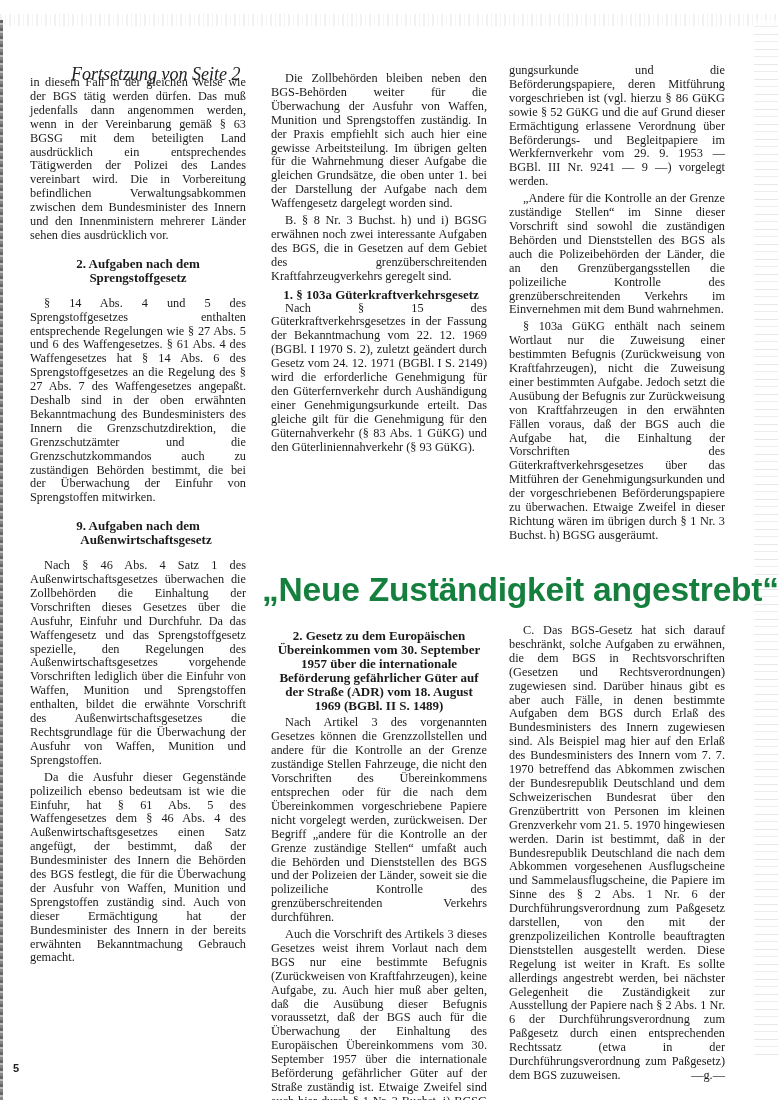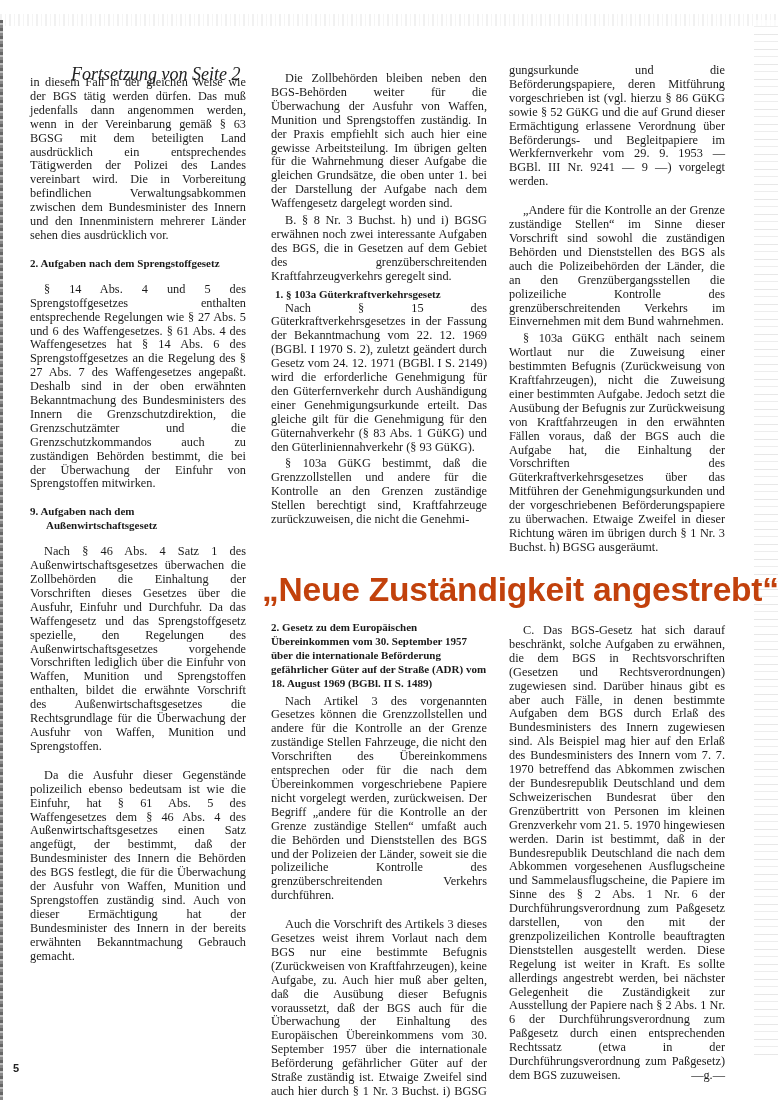--- a/index.html
+++ b/index.html
@@ -22,39 +22,39 @@
     background: repeating-linear-gradient(180deg, #fff 0 6px, #e6e6e6 6px 7px, #fff 7px 14px, #ddd 14px 15px);
     opacity: 0.7;
   }
   .col {
     position: absolute; font-size: 12.3px; line-height: 13.9px; text-align: justify;
     hyphens: none;
   }
   .col p { margin: 0; text-indent: 14px; }
   .col p.noindent { text-indent: 0; }
   .col p + p { margin-top: 3px; }
-  .col p.gap { margin-top: 15px; }
+  .col p.gap { margin-top: 3px; }
   .col h3 {
-    font-size: 11px; line-height: 13.9px; font-weight: bold; margin: 14px 0 12px 0; text-align: left;
+    font-size: 13px; line-height: 13.9px; font-weight: bold; margin: 14px 0 12px 0; text-align: center;
   }
   .col h3.tight { margin: 4px 0 0 4px; }
   .col h3.hang { padding-left: 16px; text-indent: -16px; }
   .c1 { left: 30px; top: 76px; width: 216px; }
   .c2 { left: 271px; top: 72px; width: 216px; }
   .c3 { left: 509px; top: 64px; width: 216px; }
   .c2b { left: 271px; top: 621px; width: 216px; }
   .c3b { left: 509px; top: 624px; width: 216px; }
   .continued {
     position: absolute; left: 71px; top: 64px; font-style: italic; font-size: 18px;
     font-family: "Liberation Serif", serif; color: #222;
   }
   .headline {
     position: absolute; left: 262px; top: 570px; width: 470px;
     font-family: "Liberation Sans", "DejaVu Sans", sans-serif; font-weight: bold;
-    font-size: 33.5px; line-height: 40px; letter-spacing: -0.2px; color: #c2410c; white-space: nowrap;
+    font-size: 33.5px; line-height: 40px; letter-spacing: -0.2px; color: #15803d; white-space: nowrap;
   }
   .page-number {
     position: absolute; left: 13px; top: 1062px; font-family: "Liberation Sans", sans-serif;
     font-weight: bold; font-size: 11px; color: #222;
   }
   .signature { float: right; }
 </style>
 </head>
 <body>
 
@@ -71,33 +71,32 @@
   <h3 class="hang">9. Aufgaben nach dem Außenwirtschaftsgesetz</h3>
   <p>Nach § 46 Abs. 4 Satz 1 des Außenwirtschaftsgesetzes überwachen die Zollbehörden die Einhaltung der Vorschriften dieses Gesetzes über die Ausfuhr, Einfuhr und Durchfuhr. Da das Waffengesetz und das Sprengstoffgesetz spezielle, den Regelungen des Außenwirtschaftsgesetzes vorgehende Vorschriften lediglich über die Einfuhr von Waffen, Munition und Sprengstoffen enthalten, bildet die erwähnte Vorschrift des Außenwirtschaftsgesetzes die Rechtsgrundlage für die Überwachung der Ausfuhr von Waffen, Munition und Sprengstoffen.</p>
   <p class="gap">Da die Ausfuhr dieser Gegenstände polizeilich ebenso bedeutsam ist wie die Einfuhr, hat § 61 Abs. 5 des Waffengesetzes dem § 46 Abs. 4 des Außenwirtschaftsgesetzes einen Satz angefügt, der bestimmt, daß der Bundesminister des Innern die Behörden des BGS festlegt, die für die Überwachung der Ausfuhr von Waffen, Munition und Sprengstoffen zuständig sind. Auch von dieser Ermächtigung hat der Bundesminister des Innern in der bereits erwähnten Bekanntmachung Gebrauch gemacht.</p>
 </div>
 
 <div class="col c2">
   <p>Die Zollbehörden bleiben neben den BGS-Behörden weiter für die Überwachung der Ausfuhr von Waffen, Munition und Sprengstoffen zuständig. In der Praxis empfiehlt sich auch hier eine gewisse Arbeitsteilung. Im übrigen gelten für die Wahrnehmung dieser Aufgabe die gleichen Grundsätze, die oben unter 1. bei der Darstellung der Aufgabe nach dem Waffengesetz dargelegt worden sind.</p>
   <p>B. § 8 Nr. 3 Buchst. h) und i) BGSG erwähnen noch zwei interessante Aufgaben des BGS, die in Gesetzen auf dem Gebiet des grenzüberschreitenden Kraftfahrzeugverkehrs geregelt sind.</p>
   <h3 class="tight">1. § 103a Güterkraftverkehrsgesetz</h3>
   <p style="margin-top:0">Nach § 15 des Güterkraftverkehrsgesetzes in der Fassung der Bekanntmachung vom 22. 12. 1969 (BGBl. I 1970 S. 2), zuletzt geändert durch Gesetz vom 24. 12. 1971 (BGBl. I S. 2149) wird die erforderliche Genehmigung für den Güterfernverkehr durch Aushändigung einer Genehmigungsurkunde erteilt. Das gleiche gilt für die Genehmigung für den Güternahverkehr (§ 83 Abs. 1 GüKG) und den Güterliniennahverkehr (§ 93 GüKG).</p>
-  <p>§ 103a GüKG bestimmt, daß die Grenzzollstellen und andere für die Kontrolle an den Grenzen zuständige Stellen berechtigt sind, Kraftfahrzeuge zurückzuweisen, die nicht die Genehmi-</p>
 </div>
 
 <div class="col c3">
   <p class="noindent">gungsurkunde und die Beförderungspapiere, deren Mitführung vorgeschrieben ist (vgl. hierzu § 86 GüKG sowie § 52 GüKG und die auf Grund dieser Ermächtigung erlassene Verordnung über Beförderungs- und Begleitpapiere im Werkfernverkehr vom 29. 9. 1953 — BGBl. III Nr. 9241 — 9 —) vorgelegt werden.</p>
   <p class="gap">„Andere für die Kontrolle an der Grenze zuständige Stellen“ im Sinne dieser Vorschrift sind sowohl die zuständigen Behörden und Dienststellen des BGS als auch die Polizeibehörden der Länder, die an den Grenzübergangsstellen die polizeiliche Kontrolle des grenzüberschreitenden Verkehrs im Einvernehmen mit dem Bund wahrnehmen.</p>
   <p>§ 103a GüKG enthält nach seinem Wortlaut nur die Zuweisung einer bestimmten Befugnis (Zurückweisung von Kraftfahrzeugen), nicht die Zuweisung einer bestimmten Aufgabe. Jedoch setzt die Ausübung der Befugnis zur Zurückweisung von Kraftfahrzeugen in den erwähnten Fällen voraus, daß der BGS auch die Aufgabe hat, die Einhaltung der Vorschriften des Güterkraftverkehrsgesetzes über das Mitführen der Genehmigungsurkunden und der vorgeschriebenen Beförderungspapiere zu überwachen. Etwaige Zweifel in dieser Richtung wären im übrigen durch § 1 Nr. 3 Buchst. h) BGSG ausgeräumt.</p>
 </div>
 
 <div class="headline">„Neue Zuständigkeit angestrebt“</div>
 
 <div class="col c2b">
-  <h3 style="margin:0 0 4px 0">2. Gesetz zu dem Europäischen Übereinkommen vom 30. September 1957 über die internationale Beförderung gefährlicher Güter auf der Straße (ADR) vom 18. August 1969 (BGBl. II S. 1489)</h3>
+  <h3 style="margin:8px 0 4px 0">2. Gesetz zu dem Europäischen Übereinkommen vom 30. September 1957 über die internationale Beförderung gefährlicher Güter auf der Straße (ADR) vom 18. August 1969 (BGBl. II S. 1489)</h3>
   <p>Nach Artikel 3 des vorgenannten Gesetzes können die Grenzzollstellen und andere für die Kontrolle an der Grenze zuständige Stellen Fahrzeuge, die nicht den Vorschriften des Übereinkommens entsprechen oder für die nach dem Übereinkommen vorgeschriebene Papiere nicht vorgelegt werden, zurückweisen. Der Begriff „andere für die Kontrolle an der Grenze zuständige Stellen“ umfaßt auch die Behörden und Dienststellen des BGS und der Polizeien der Länder, soweit sie die polizeiliche Kontrolle des grenzüberschreitenden Verkehrs durchführen.</p>
   <p class="gap">Auch die Vorschrift des Artikels 3 dieses Gesetzes weist ihrem Vorlaut nach dem BGS nur eine bestimmte Befugnis (Zurückweisen von Kraftfahrzeugen), keine Aufgabe, zu. Auch hier muß aber gelten, daß die Ausübung dieser Befugnis voraussetzt, daß der BGS auch für die Überwachung der Einhaltung des Europäischen Übereinkommens vom 30. September 1957 über die internationale Beförderung gefährlicher Güter auf der Straße zuständig ist. Etwaige Zweifel sind auch hier durch § 1 Nr. 3 Buchst. i) BGSG beseitigt worden.</p>
 </div>
 
 <div class="col c3b">
   <p><span>C. Das BGS-Gesetz hat sich darauf beschränkt, solche Aufgaben zu erwähnen, die dem BGS in Rechtsvorschriften (Gesetzen und Rechtsverordnungen) zugewiesen sind. Darüber hinaus gibt es aber auch Fälle, in denen bestimmte Aufgaben dem BGS durch Erlaß des Bundesministers des Innern zugewiesen sind. Als Beispiel mag hier auf den Erlaß des Bundesministers des Innern vom 7. 7. 1970 betreffend das Abkommen zwischen der Bundesrepublik Deutschland und dem Schweizerischen Bundesrat über den Grenzübertritt von Personen im kleinen Grenzverkehr vom 21. 5. 1970 hingewiesen werden. Darin ist bestimmt, daß in der Bundesrepublik Deutschland die nach dem Abkommen vorgesehenen Ausflugscheine und Sammelausflugscheine, die Papiere im Sinne des § 2 Abs. 1 Nr. 6 der Durchführungsverordnung zum Paßgesetz darstellen, von den mit der grenzpolizeilichen Kontrolle beauftragten Dienststellen ausgestellt werden. Diese Regelung ist weiter in Kraft. Es sollte allerdings angestrebt werden, bei nächster Gelegenheit die Zuständigkeit zur Ausstellung der Papiere nach § 2 Abs. 1 Nr. 6 der Durchführungsverordnung zum Paßgesetz durch einen entsprechenden Rechtssatz (etwa in der Durchführungsverordnung zum Paßgesetz) dem BGS zuzuweisen.</span> <span class="signature">—g.—</span></p>
 </div>
 
 <div class="page-number">5</div>
 

